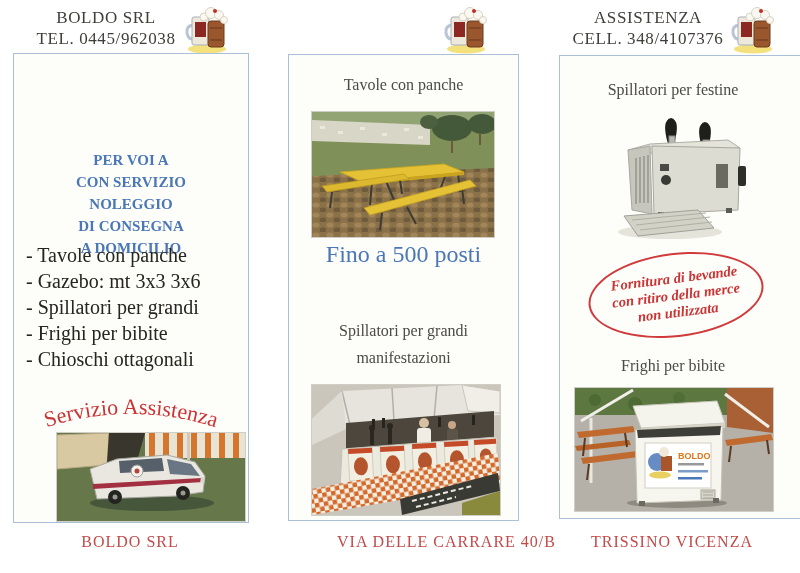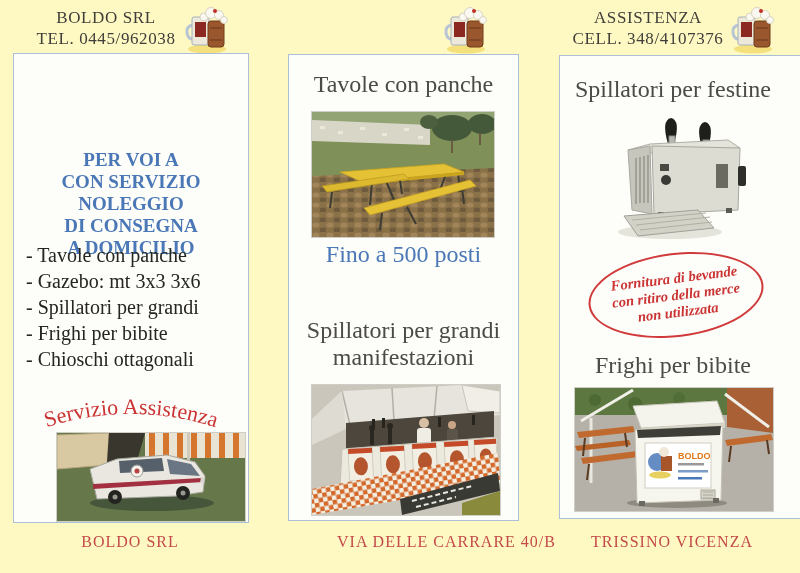--- a/index.html
+++ b/index.html
@@ -1,28 +1,28 @@
 <!DOCTYPE html>
 <html><head>
 <meta charset="utf-8">
 <style>
   html,body{margin:0;padding:0;background:#e8e8e8;}
-  .page{position:relative;width:800px;height:573px;background:#fef9c3;overflow:hidden;
+  .page{position:relative;width:800px;height:573px;background:#ffffff;overflow:hidden;
         font-family:"Liberation Serif",serif;}
   .abs{position:absolute;}
   
   .hdr{color:#403e3a;font-size:17px;line-height:21px;text-align:center;letter-spacing:.6px;}
   .mug{width:46px;height:50px;}
   
   .panel{position:absolute;border:1px solid #a9c0d8;background:#fdfdfa;}
   .red-head{color:#d23434;font-family:"Liberation Sans",sans-serif;font-weight:800;
             font-size:21px;line-height:31px;text-align:center;letter-spacing:.5px;}
-  .blue-sub{color:#4a77b6;font-weight:bold;font-size:19px;line-height:22px;text-align:center;}
+  .blue-sub{color:#4a77b6;font-weight:bold;font-size:15px;line-height:22px;text-align:center;}
   .list{color:#26251f;font-size:20px;line-height:26px;text-align:left;padding-left:12px;}
-  .sec-title{color:#4b4a45;font-size:24px;line-height:27px;text-align:center;}
+  .sec-title{color:#4b4a45;font-size:16px;line-height:27px;text-align:center;}
   .blue-cap{color:#4a77b6;font-size:24px;text-align:center;}
   .footer-txt{color:#c44a4a;font-size:16px;letter-spacing:1px;text-align:center;}
   .photo{border:1px solid #cfcec6;background:#eee;}
   .photo svg{display:block;}
   .badge{border:2px solid #d03a3a;border-radius:50%;display:flex;flex-direction:column;
          justify-content:center;align-items:center;transform:rotate(-7deg);
          color:#cb3434;font-weight:bold;font-style:italic;font-size:14.5px;line-height:17px;}
 </style>
 </head>
 <body>

